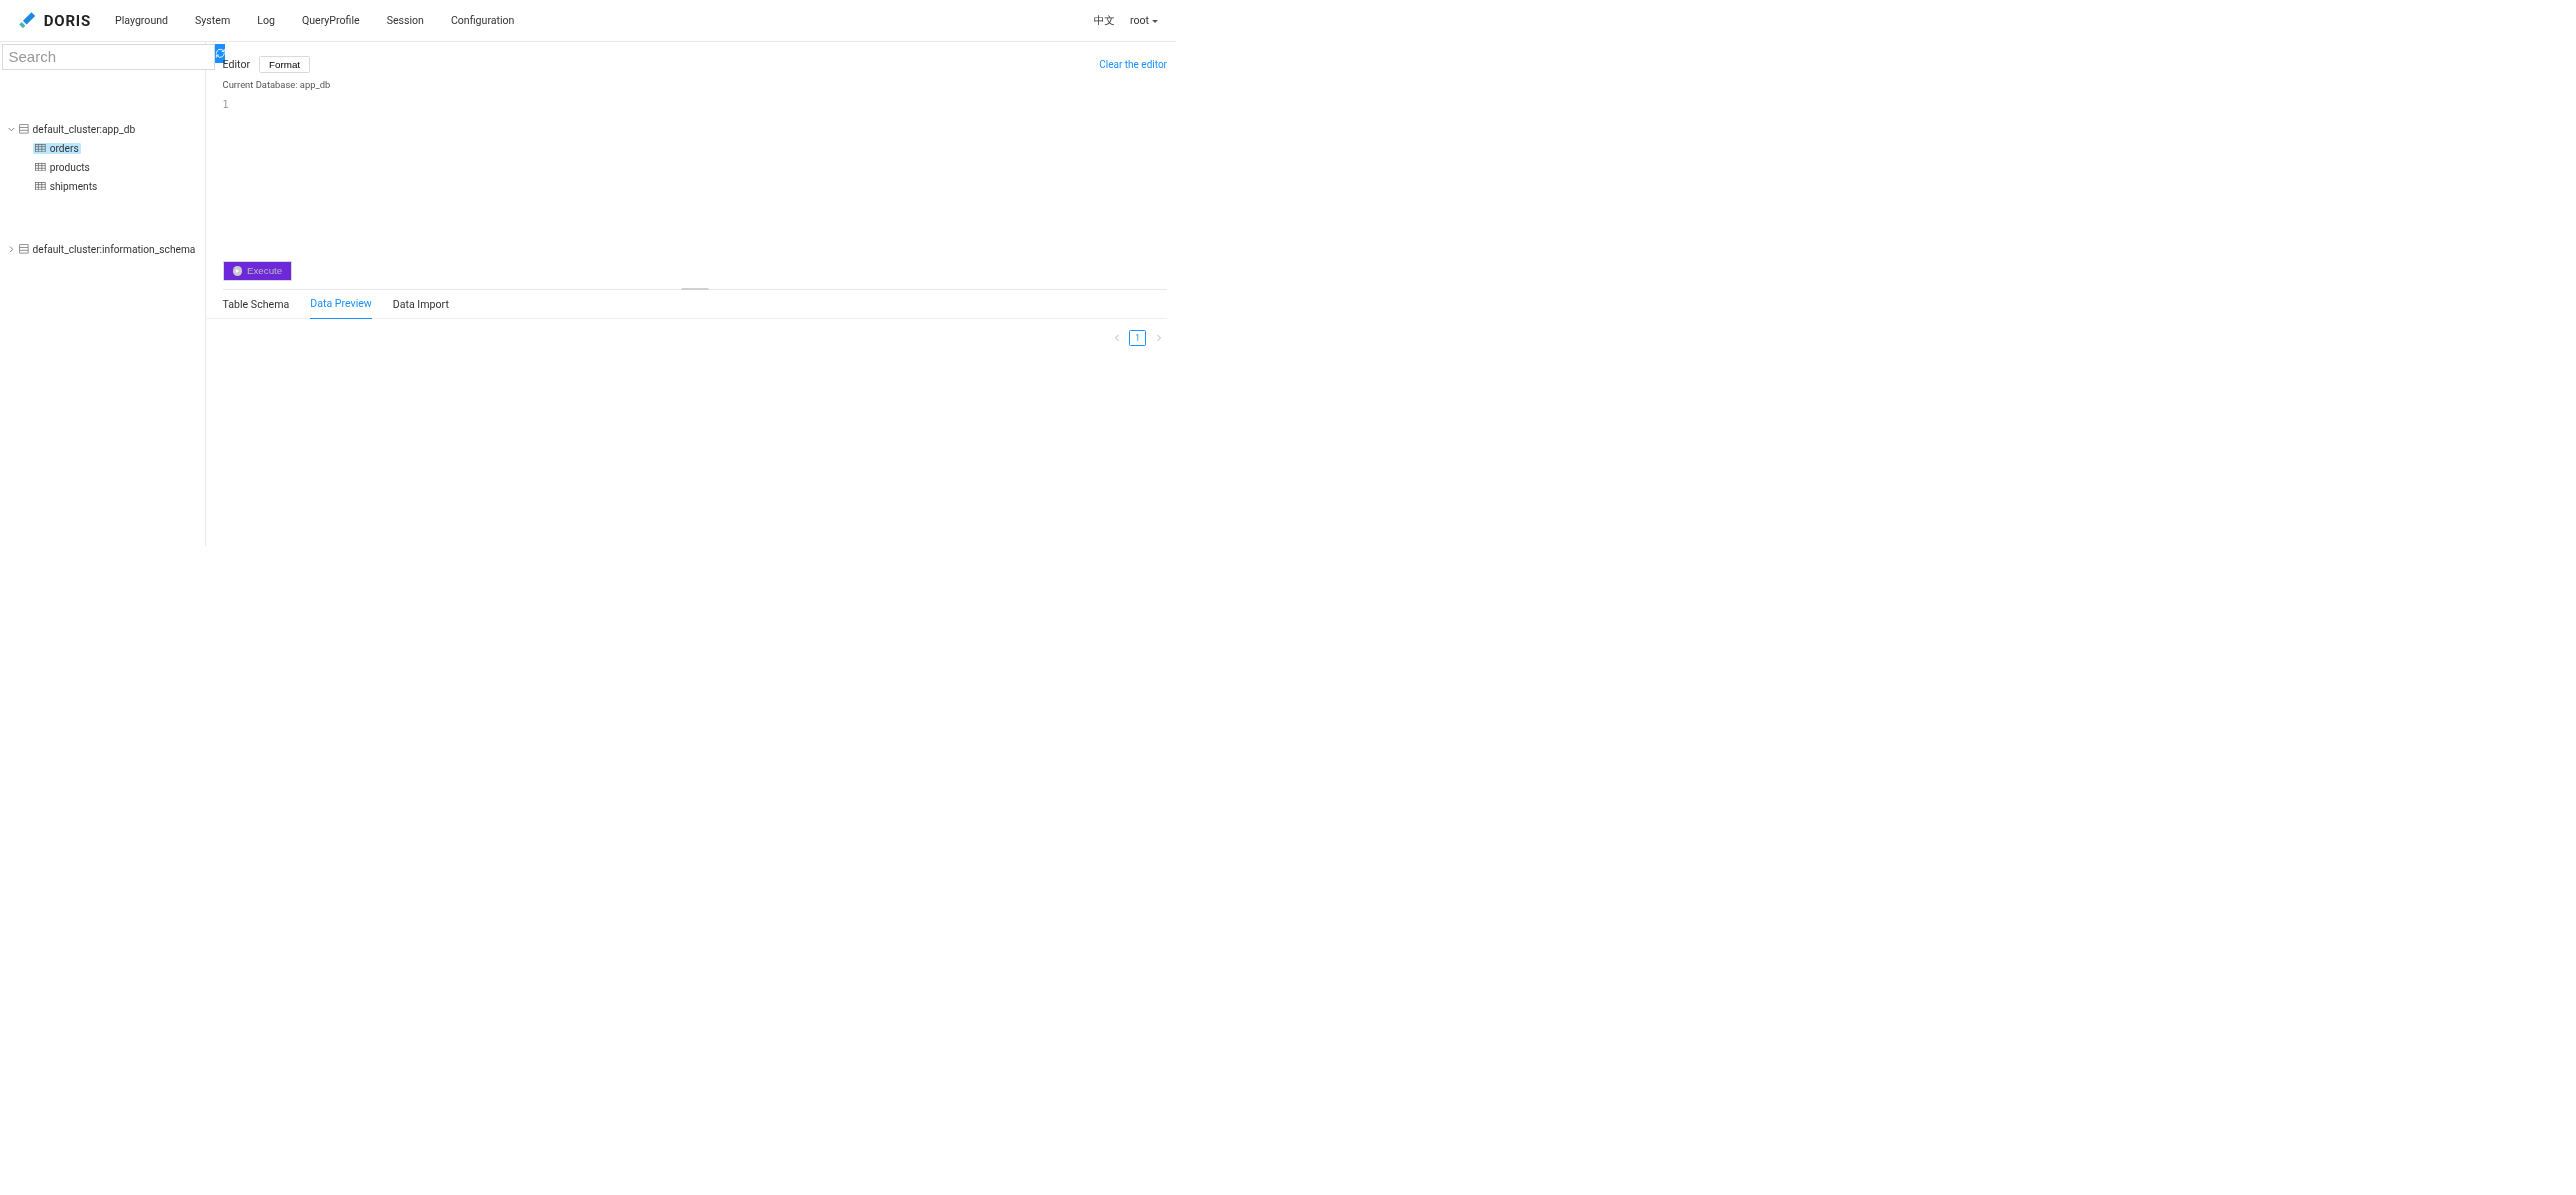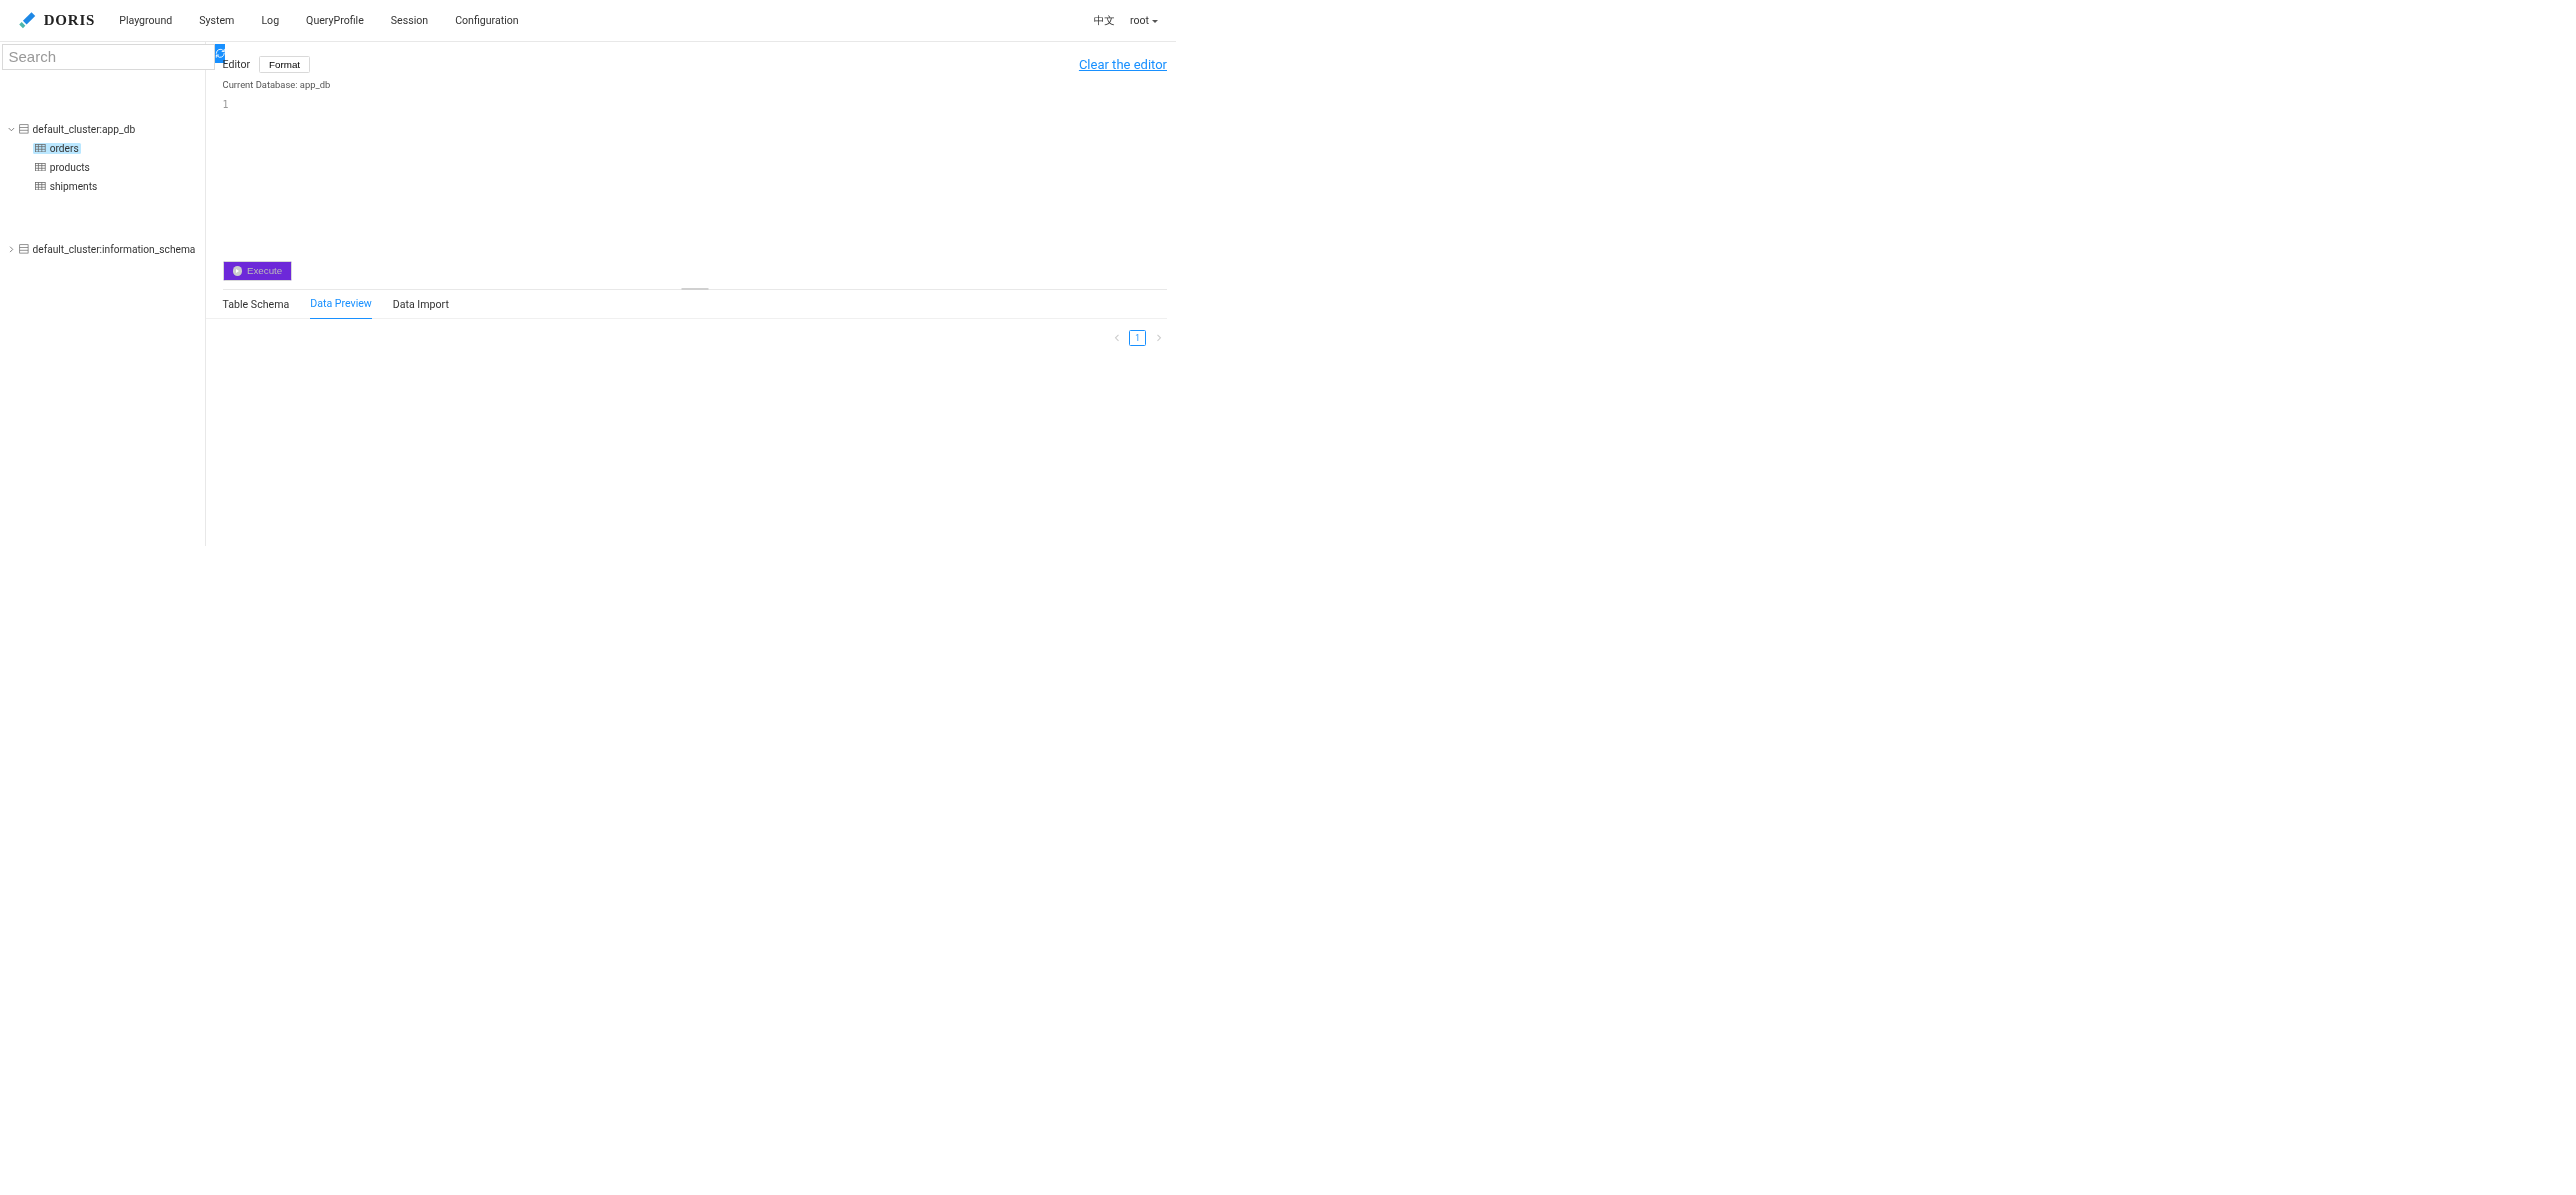--- a/index.html
+++ b/index.html
@@ -16,21 +16,21 @@
 
 .header {
   height: 42px;
   border-bottom: 0.8px solid #e8e8e8;
   display: flex;
   align-items: center;
   padding: 0 18px 0 18px;
   justify-content: space-between;
 }
 .header-left { display: flex; align-items: center; }
-.logo { display: flex; align-items: center; gap: 6px; margin-right: 24px; font-family: Liberation Serif, serif; }
+.logo { display: flex; align-items: center; gap: 6px; margin-right: 24px; }
 .logo-mark { width: 19.7px; height: 19.7px; }
 .logo-text { font-size: 15px; font-weight: 700; letter-spacing: 0.8px; color: #222; }
 .nav { display: flex; gap: 27px; }
 .nav-item { cursor: pointer; color: #333; font-size: 10.6px; }
 .header-right { display: flex; align-items: center; gap: 15px; }
 .lang { cursor: pointer; color: #333; }
 .user { cursor: pointer; color: #333; display: flex; align-items: center; gap: 3px; }
 .caret-down {
   width: 0; height: 0;
   border-left: 3px solid transparent;
@@ -87,21 +87,21 @@
 .editor-bar {
   display: flex; justify-content: space-between; align-items: center;
   padding: 0 9px 0 16.6px;
 }
 .editor-bar-left { display: flex; align-items: center; gap: 9px; }
 .editor-title { font-size: 10.6px; color: #333; }
 .format-btn {
   border: 0.8px solid #d9d9d9; background: #fff; padding: 2.3px 9px;
   font-size: 9.8px; cursor: pointer; border-radius: 1.5px;
 }
-.clear-link { color: #1890ff; cursor: pointer; font-size: 13px; text-decoration: underline; }
+.clear-link { color: #1890ff; cursor: pointer; font-size: 10px; }
 .db-label { padding: 6px 16.6px 1.5px; font-size: 9.4px; color: #555; }
 
 .code-area { position: relative; height: 166px; margin: 3px 0 0 0; }
 .gutter {
   position: absolute; left: 0; top: 0; bottom: 0; width: 30px;
   text-align: right; color: #999; font-size: 9.8px; padding: 4.5px 7.6px 0 0;
   font-family: Menlo, Consolas, monospace;
 }
 
 .execute-row { padding: 0 0 7.6px 16.6px; }

